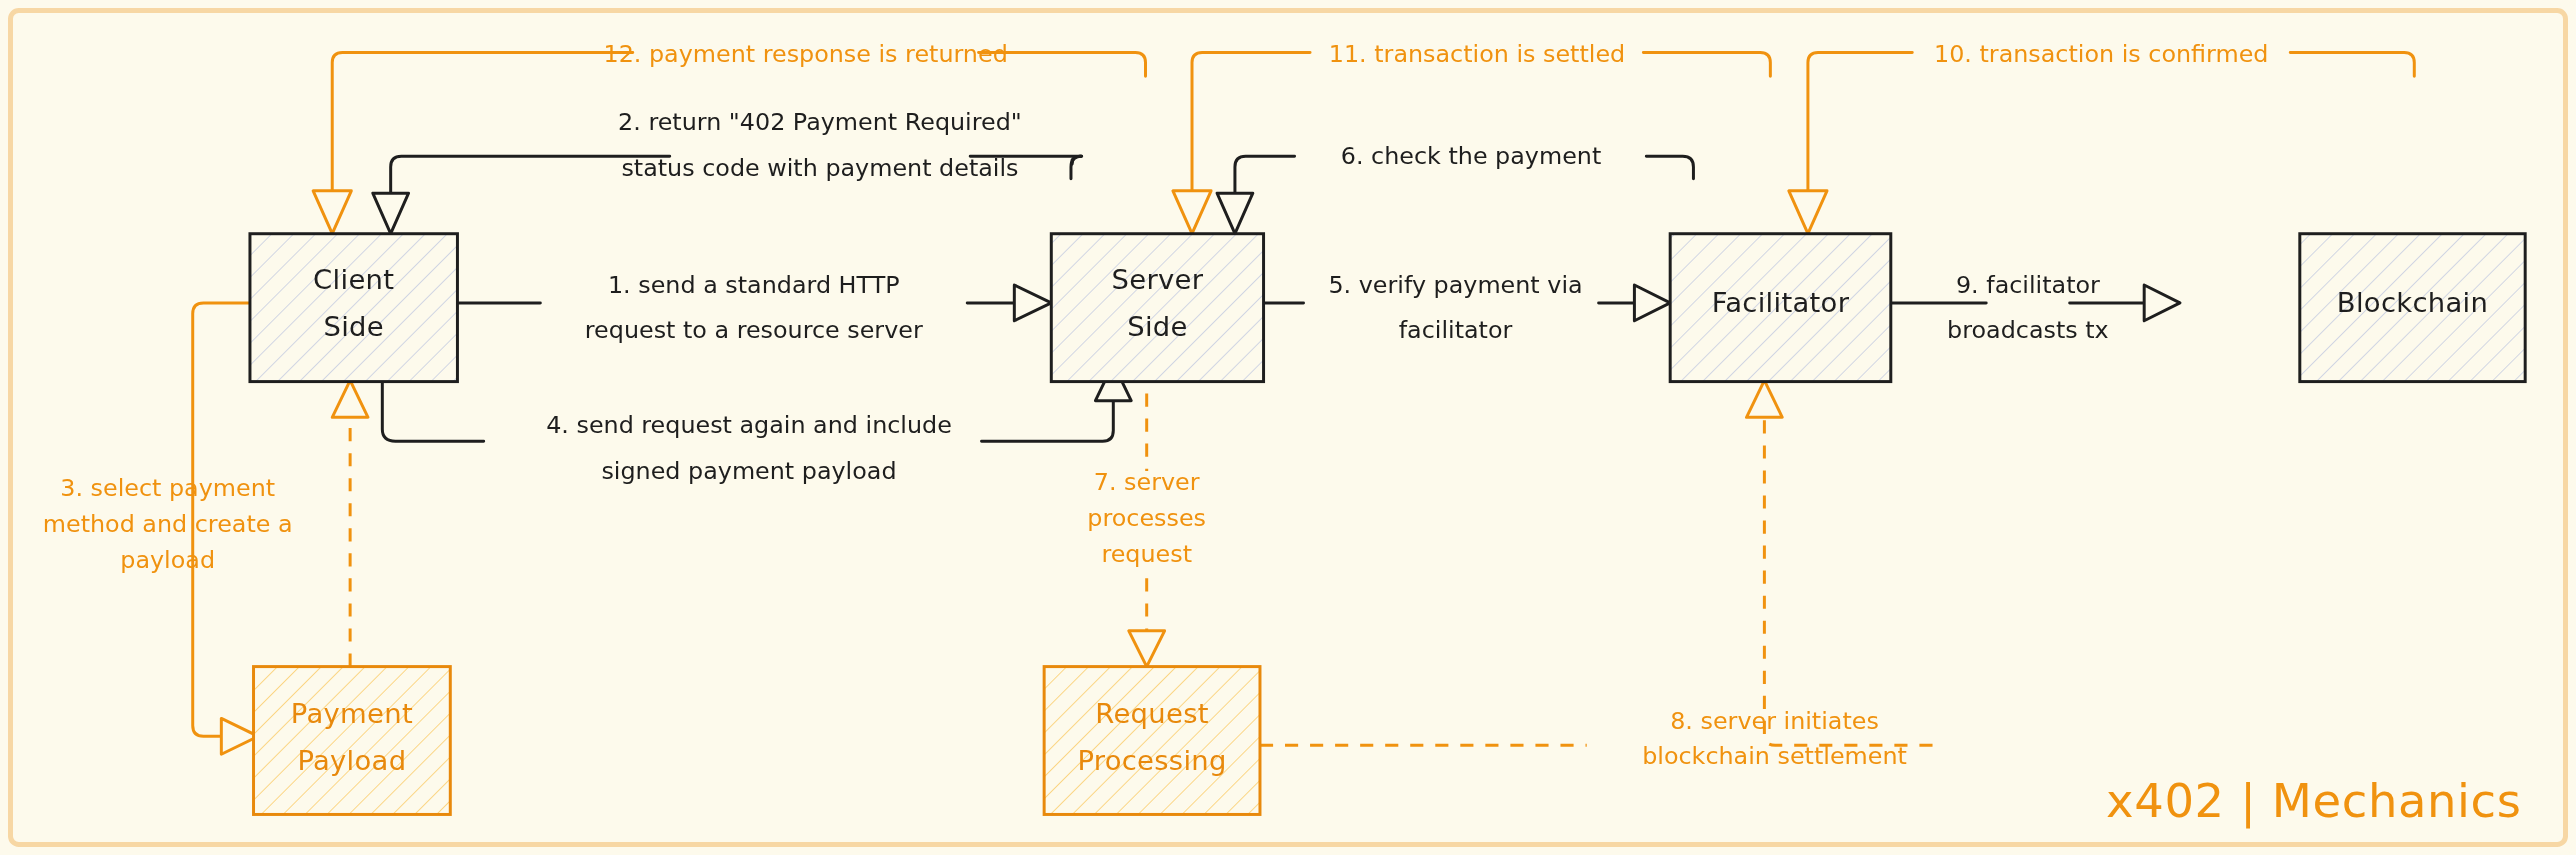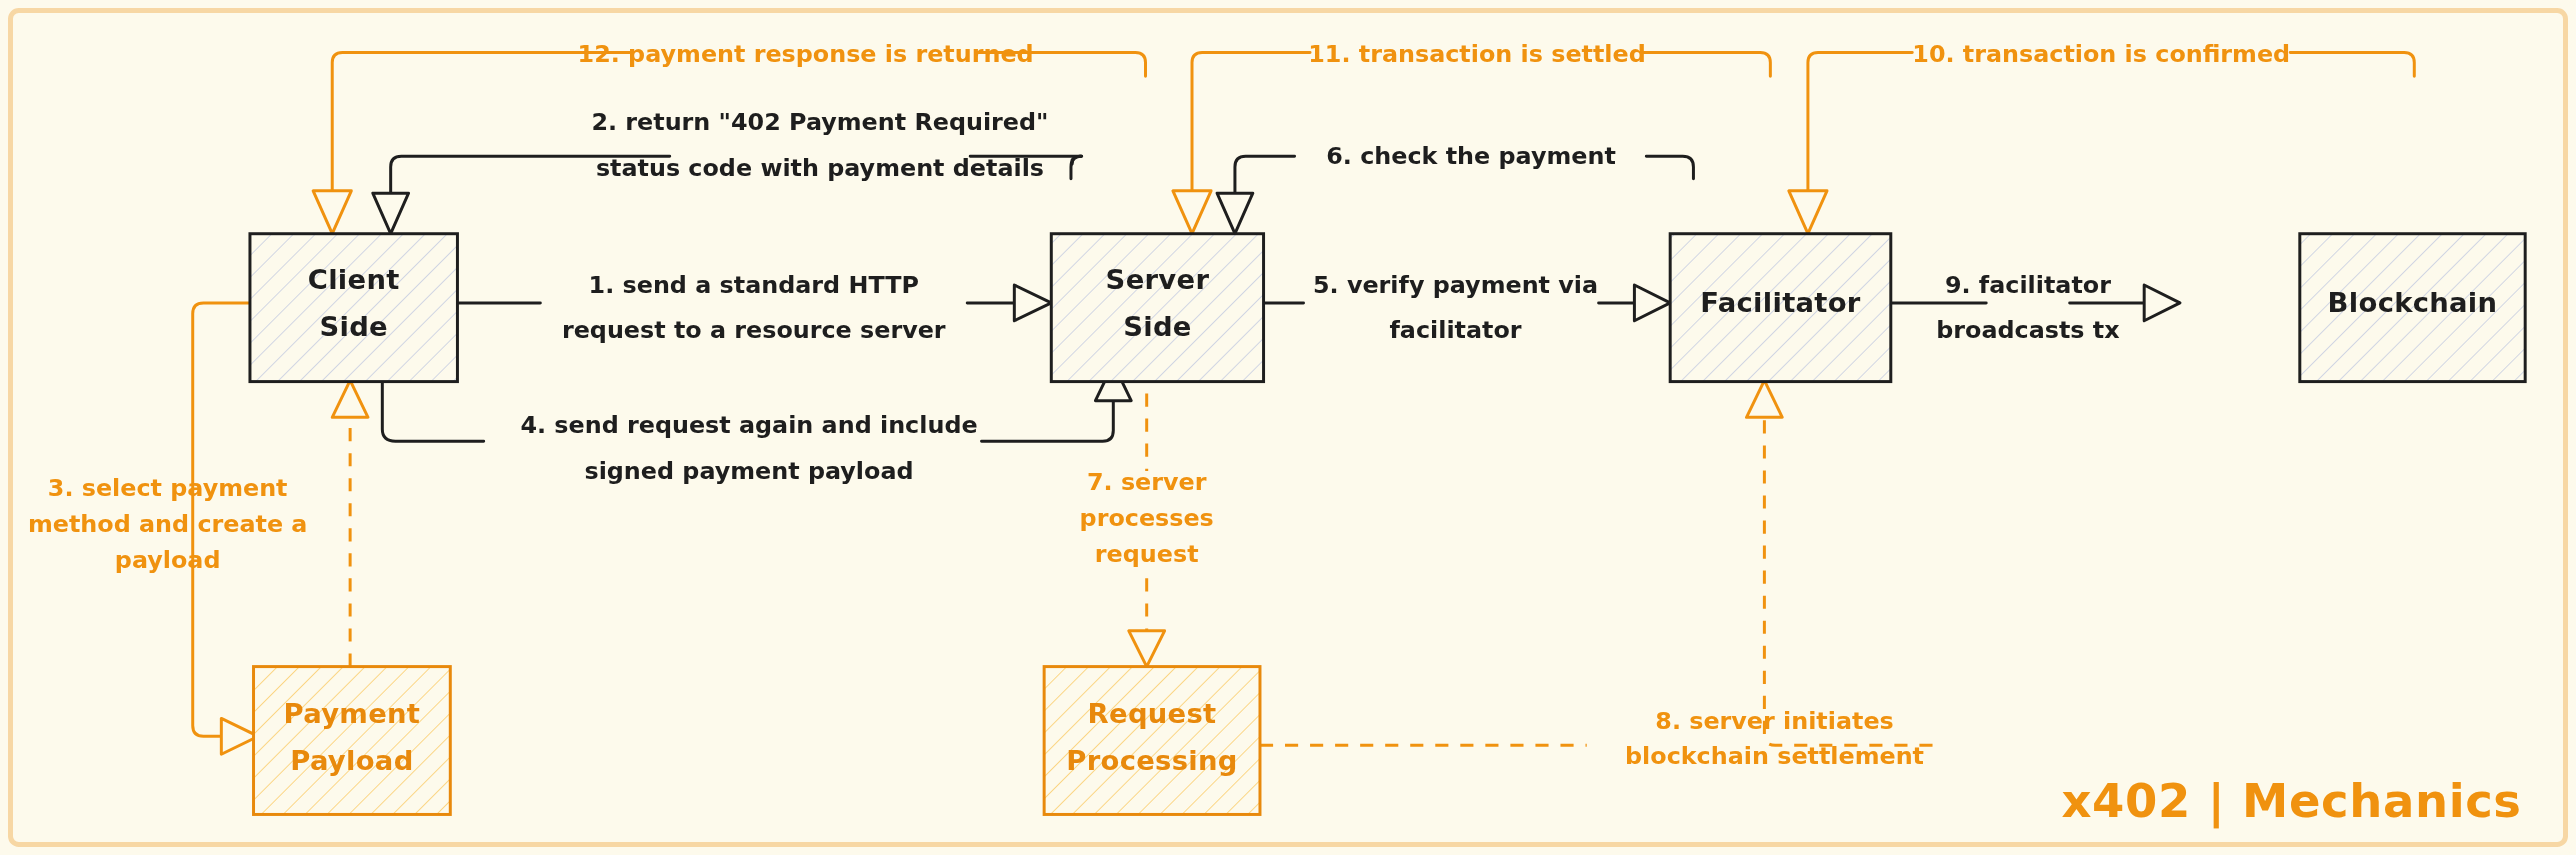--- a/index.html
+++ b/index.html
@@ -3,21 +3,20 @@
 <meta charset="utf-8">
 <style>
   html,body{margin:0;padding:0;background:#fffbeb;}
   body{font-family:"DejaVu Sans", sans-serif;}
   #stage{
     position:relative;
     width:2576px;height:855px;
     background:#fdfaec;
     box-sizing:border-box;
     overflow:hidden;
-    font-weight:bold;
   }
   #frame{
     position:absolute;
     left:8.4px;top:8.4px;right:8.4px;bottom:8.4px;
     border:5.4px solid #f7d7a4;
     border-radius:10.7px;
     background:#fdfaec;
     box-sizing:border-box;
   }
   svg#diagram{position:absolute;left:0;top:0;width:2576px;height:855px;}

